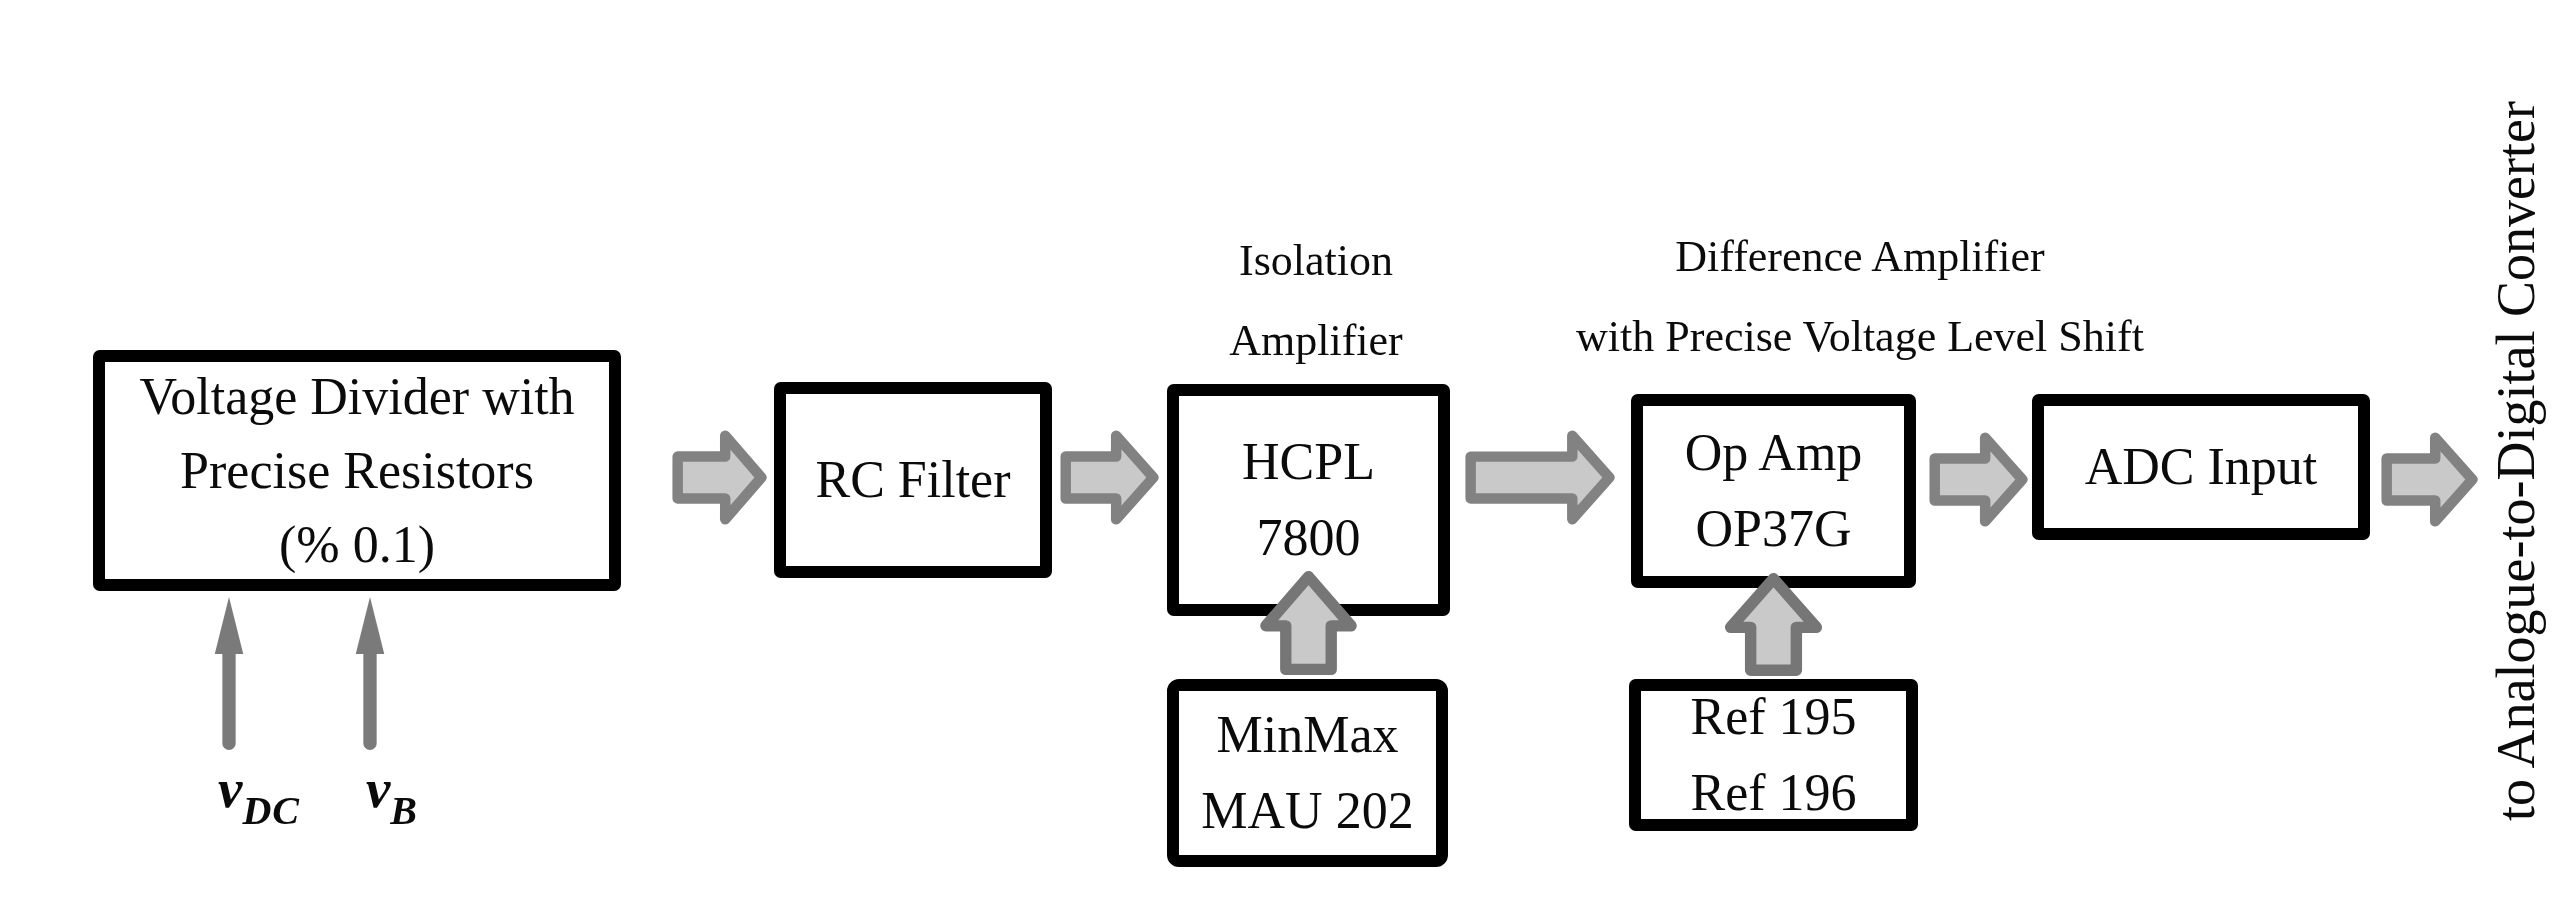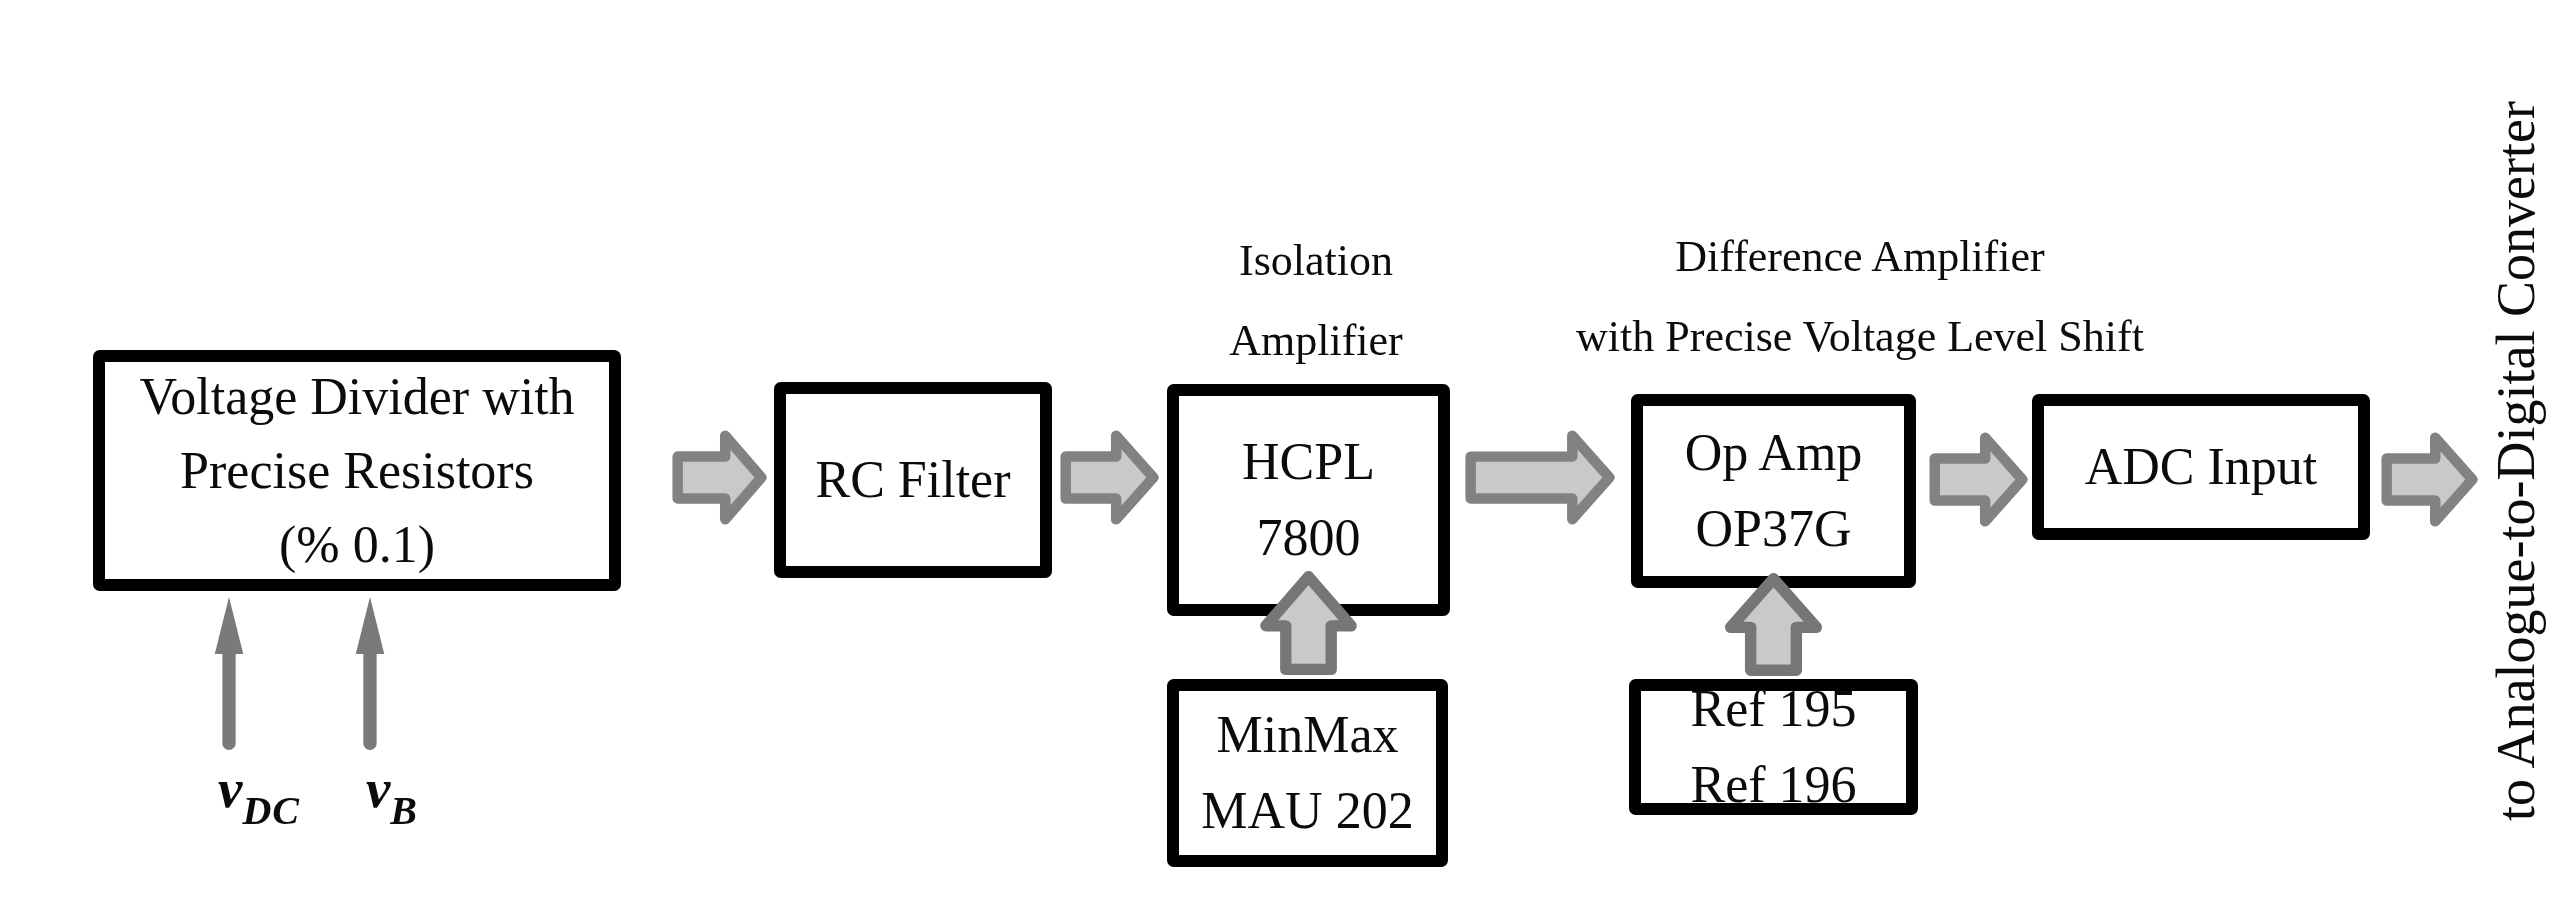--- a/index.html
+++ b/index.html
@@ -88,30 +88,30 @@
   <svg class="arrow" style="left:2380px;top:430px;" width="99" height="99" viewBox="0 0 104 104">
     <path d="M7 30 L58 30 L58 8 L97 52 L58 96 L58 74 L7 74 Z" fill="#c9c9c9" stroke="#828282" stroke-width="11" stroke-linejoin="round" stroke-linecap="round"></path>
   </svg>
 
   <div class="rotlabel">to Analogue-to-Digital Converter</div>
 
   <svg class="arrow" style="left:1259px;top:570px;" width="99" height="106" viewBox="0 0 104 112">
     <path d="M52 7 L97 59 L76 59 L76 105 L28 105 L28 59 L7 59 Z" fill="#c9c9c9" stroke="#767676" stroke-width="12" stroke-linejoin="round" stroke-linecap="round"></path>
   </svg>
 
-  <div class="box" style="left:1167px;top:679px;width:281px;height:188px;">
+  <div class="box" style="left:1167px;top:679px;width:281px;height:188px;border-radius:12px;">
     <span class="ln">MinMax</span>
     <span class="ln">MAU 202</span>
   </div>
 
   <svg class="arrow" style="left:1724px;top:572px;" width="99" height="105" viewBox="0 0 104 110">
     <path d="M52 7 L97 58 L76 58 L76 103 L28 103 L28 58 L7 58 Z" fill="#c9c9c9" stroke="#767676" stroke-width="12" stroke-linejoin="round" stroke-linecap="round"></path>
   </svg>
 
-  <div class="box" style="left:1629px;top:679px;width:289px;height:136px;">
+  <div class="box" style="left:1629px;top:679px;width:289px;height:152px;">
     <span class="ln">Ref 195</span>
     <span class="ln">Ref 196</span>
   </div>
 
   <svg class="arrow" style="left:208px;top:595px;" width="42" height="156" viewBox="0 0 44 164">
     <polygon points="22,2 37,62 7,62" fill="#7a7a7a"></polygon>
     <line x1="22" y1="54" x2="22" y2="156" stroke="#7a7a7a" stroke-width="14" stroke-linecap="round"></line>
   </svg>
   <svg class="arrow" style="left:349px;top:595px;" width="42" height="156" viewBox="0 0 44 164">
     <polygon points="22,2 37,62 7,62" fill="#7a7a7a"></polygon>

